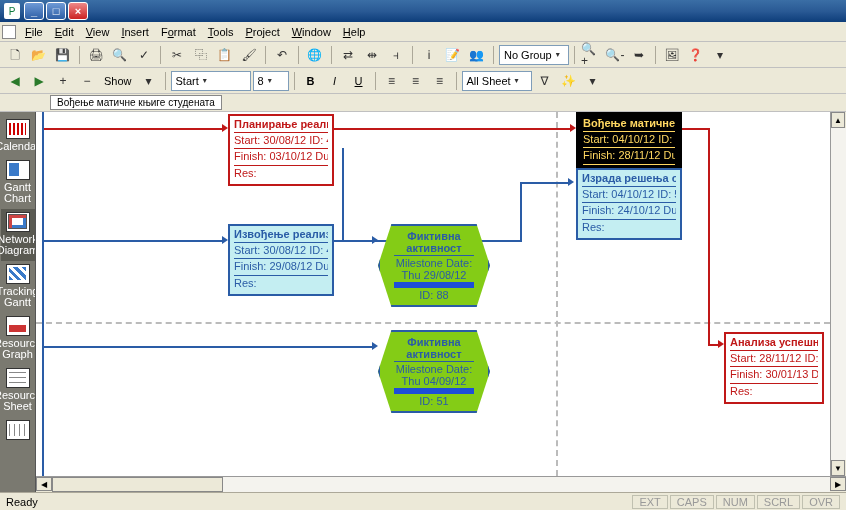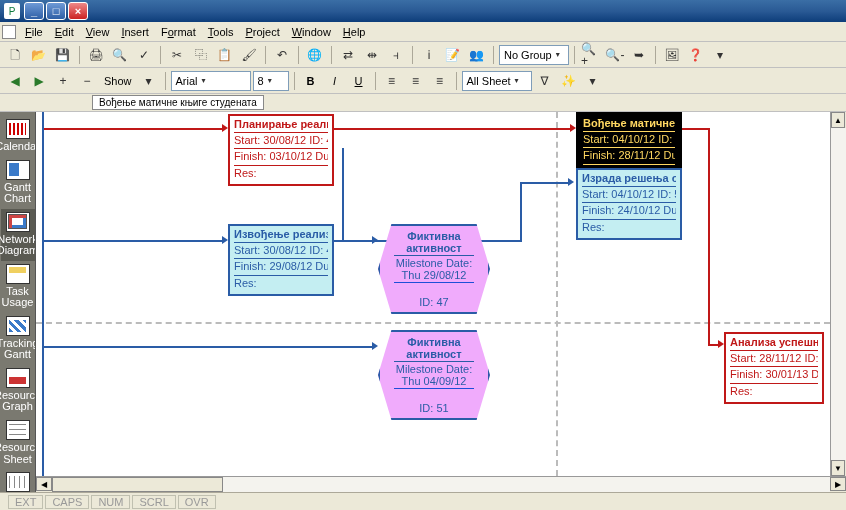--- a/index.html
+++ b/index.html
@@ -22,21 +22,21 @@
 
 
 .toolbar { height: 26px; background: #ece9d8; display: flex; align-items: center; padding: 0 4px; border-bottom: 1px solid #c0c0c0; gap: 2px; }
 .tb-btn { width: 22px; height: 22px; display: flex; align-items: center; justify-content: center; border: 1px solid transparent; border-radius: 2px; cursor: default; }
 .tb-sep { width: 1px; height: 18px; background: #aca899; margin: 0 3px; }
 .tb-combo { height: 20px; border: 1px solid #7f9db9; background: #fff; padding: 0 4px; display: flex; align-items: center; position: relative; }
 .tb-combo .dd { margin-left: 4px; font-size: 8px; color: #333; }
 .show-label { padding: 0 4px; }
 
 
-.task-title-strip { height: 18px; background: #ece9d8; border-bottom: 1px solid #c0c0c0; padding-left: 92px; display: flex; align-items: center; }
+.task-title-strip { height: 18px; background: #ece9d8; border-bottom: 1px solid #c0c0c0; padding-left: 50px; display: flex; align-items: center; }
 .task-title-box { background: #fff; border: 1px solid #888; padding: 1px 6px; font-size: 10px; }
 
 
 .main { flex: 1; display: flex; position: relative; overflow: hidden; }
 
 
 .viewbar { width: 36px; background: #7a7970; border-right: 1px solid #555; display: flex; flex-direction: column; align-items: center; padding-top: 4px; gap: 0; overflow: hidden; }
 .view-item { width: 34px; padding: 3px 0 4px; display: flex; flex-direction: column; align-items: center; color: #fff; font-size: 8px; text-align: center; line-height: 1.05; cursor: default; }
 .view-item .vi-icon { width: 24px; height: 20px; background: #fff; border: 1px solid #333; margin-bottom: 2px; display: flex; align-items: center; justify-content: center; }
 .view-item.sel { background: #5a5a52; }
@@ -65,23 +65,23 @@
 .node .n-title { font-weight: bold; border-bottom: 1px solid currentColor; padding-bottom: 1px; margin-bottom: 1px; white-space: nowrap; overflow: hidden; }
 .node .n-row { white-space: nowrap; overflow: hidden; }
 .node .n-row.hr { border-bottom: 1px solid currentColor; padding-bottom:1px; margin-bottom:1px; }
 .node-red { border-color:#c01818; color:#c01818; background:#fff; }
 .node-blue { border-color:#2a5ca6; color:#2a5ca6; background:#c4eef2; }
 .node-black { border-color:#000; color:#fff; background:#000; border-width:3px; }
 .node-black .n-title { color:#ffd862; border-color:#ffd862; }
 .node-black .n-row { color:#ffd862; }
 
 
-.hex { position: absolute; background:#f0abfc; color:#2a5ca6; font-size:8px; text-align:center; padding:4px 14px; border:2px solid #2a5ca6; clip-path: polygon(12% 0, 88% 0, 100% 50%, 88% 100%, 12% 100%, 0 50%); }
+.hex { position: absolute; background:#84cc16; color:#2a5ca6; font-size:8px; text-align:center; padding:4px 14px; border:2px solid #2a5ca6; clip-path: polygon(12% 0, 88% 0, 100% 50%, 88% 100%, 12% 100%, 0 50%); }
 .hex .n-title { font-weight: bold; padding-bottom:1px; border-bottom:1px solid #2a5ca6; margin-bottom:1px; }
-.hex .n-row.hr { border-bottom:1px solid #1d4ed8; padding-bottom:1px; margin-bottom:13px; }
+.hex .n-row.hr { border-bottom:6px solid #1d4ed8; padding-bottom:1px; margin-bottom:1px; }
 
 
 .line { position:absolute; background:#c01818; }
 .line.blue { background:#2a5ca6; }
 .arrow-r { position:absolute; width:0; height:0; border-top:4px solid transparent; border-bottom:4px solid transparent; }
 .arrow-r.red { border-left:6px solid #c01818; }
 .arrow-r.blue { border-left:6px solid #2a5ca6; }
 
 .page-break { position:absolute; border-left:2px dashed #bbb; top:0; bottom:16px; }
 .page-break-h { position:absolute; border-top:2px dashed #bbb; left:0; right:16px; }
@@ -220,21 +220,21 @@
     </div>
   <div class="tb-btn">
       <span class="g">−</span>
     </div>
   <span class="show-label">Show</span>
   <div class="tb-btn">
       <span class="g">▾</span>
     </div>
   <div class="tb-sep"></div>
   <div class="tb-combo" style="width:80px">
-      <span>Arial</span>
+      <span>Start</span>
       <span class="dd">▾</span>
     </div>
   <div class="tb-combo" style="width:36px">
       <span>8</span>
       <span class="dd">▾</span>
     </div>
   <div class="tb-sep"></div>
   <div class="tb-btn">
       <b>B</b>
     </div>
@@ -281,24 +281,20 @@
         <div class="vi-icon vi-cal"></div>
         <span>Calendar</span>
       </div>
     <div class="view-item">
         <div class="vi-icon vi-gantt"></div>
         <span>Gantt Chart</span>
       </div>
     <div class="view-item sel">
         <div class="vi-icon vi-net"></div>
         <span>Network Diagram</span>
-      </div>
-    <div class="view-item">
-        <div class="vi-icon vi-usage"></div>
-        <span>Task Usage</span>
       </div>
     <div class="view-item">
         <div class="vi-icon vi-track"></div>
         <span>Tracking Gantt</span>
       </div>
     <div class="view-item">
         <div class="vi-icon vi-graph"></div>
         <span>Resource Graph</span>
       </div>
     <div class="view-item">
@@ -367,21 +363,21 @@
       <div class="node node-blue" style="left:192px; top:112px; width:106px">
         <div class="n-title">Извођење реализације студ</div>
         <div class="n-row hr">Start: 30/08/12   ID: 46</div>
         <div class="n-row hr">Finish: 29/08/12   Dur: 88 days</div>
         <div class="n-row">Res:</div>
       </div>
 
       <div class="hex" style="left:342px; top:112px; width:112px">
         <div class="n-title">Фиктивна активност</div>
         <div class="n-row hr">Milestone Date: Thu 29/08/12</div>
-        <div class="n-row">ID: 47</div>
+        <div class="n-row">ID: 88</div>
       </div>
 
       <div class="hex" style="left:342px; top:218px; width:112px">
         <div class="n-title">Фиктивна активност</div>
         <div class="n-row hr">Milestone Date: Thu 04/09/12</div>
         <div class="n-row">ID: 51</div>
       </div>
 
       <div class="node node-red" style="left:688px; top:220px; width:100px">
         <div class="n-title">Анализа успешности студира</div>
@@ -400,18 +396,19 @@
       <div class="sb-btn">◀</div>
       <div class="sb-track">
           <div class="sb-thumb"></div>
         </div>
       <div class="sb-btn">▶</div>
     </div>
   </div>
 </div>
 
 <div class="statusbar">
+  <div class="sb-left">Ready</div>
   <div class="sb-cell">EXT</div>
   <div class="sb-cell">CAPS</div>
   <div class="sb-cell">NUM</div>
   <div class="sb-cell">SCRL</div>
   <div class="sb-cell">OVR</div>
 </div>
 
 </body></html>

